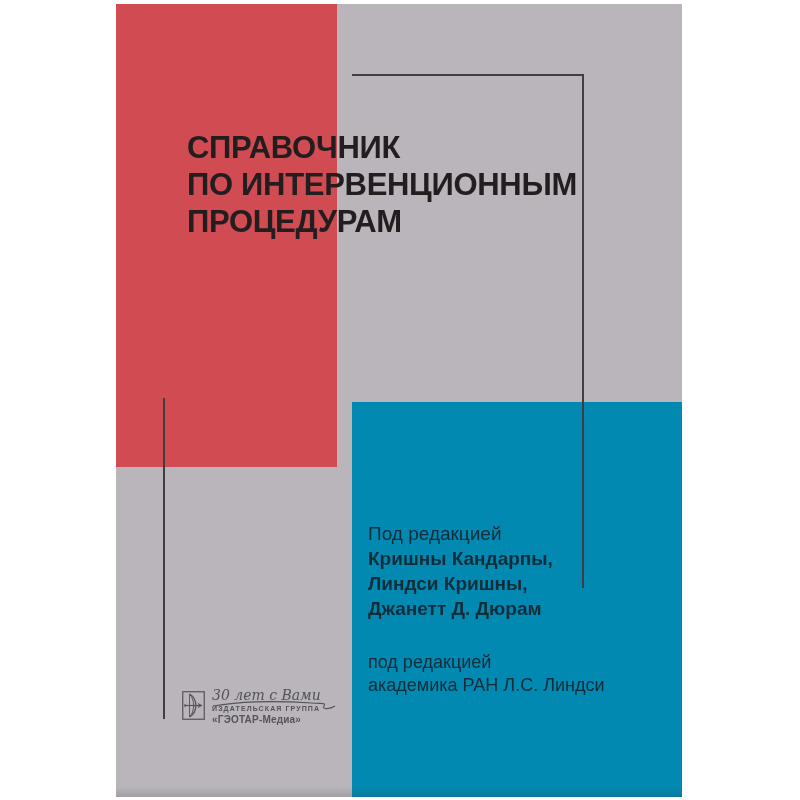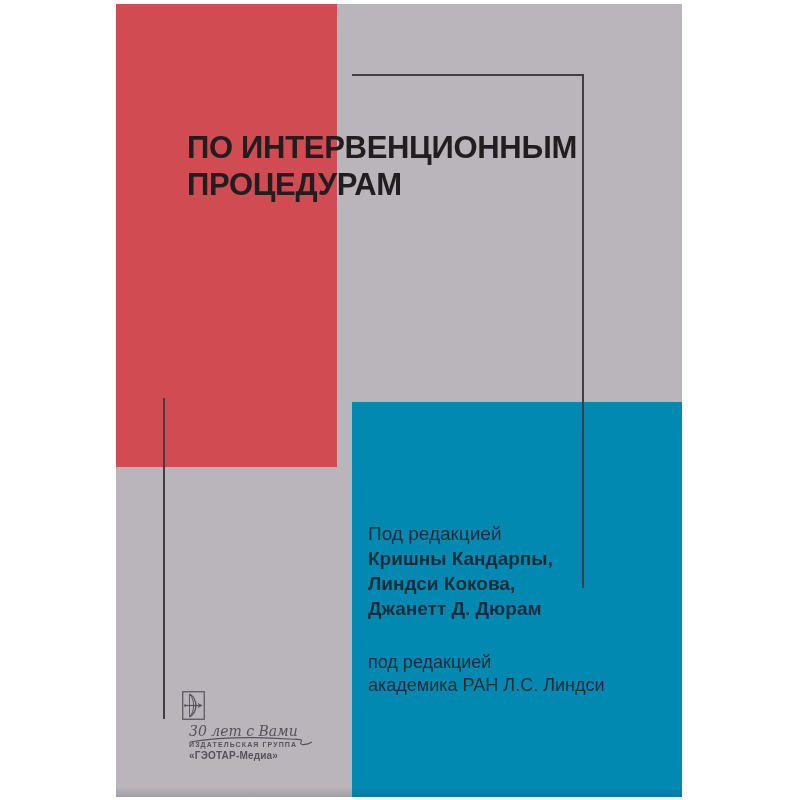--- a/index.html
+++ b/index.html
@@ -37,21 +37,20 @@
   .editors .ed-intro{font-weight:normal;}
   .editors .ed-name{font-weight:bold;}
   .translation{
     position:absolute;left:252px;top:647px;
     font-size:18px;line-height:23px;color:var(--blue-text,#122c39);
     white-space:nowrap;
   }
   .publisher{
     position:absolute;left:66px;top:684px;display:flex;align-items:flex-start;
     color:var(--logo-text,#56525a);
-    flex-direction:column;
   }
   .pub-icon{flex:0 0 auto;margin-top:3px;}
   .pub-text{margin-left:7px;position:relative;}
   .pub-anniv{
     font-family:"DejaVu Serif",serif;font-style:italic;
     font-size:14px;line-height:14px;white-space:nowrap;
   }
   .pub-flourish{position:absolute;left:0;top:11px;}
   .pub-group{
     font-size:7px;line-height:9px;font-weight:bold;letter-spacing:1.1px;
@@ -74,28 +73,29 @@
   <div class="cover">
 
     <div class="red-block"></div>
     <div class="blue-block"></div>
 
     <div class="frame-line line-top"></div>
     <div class="frame-line line-right"></div>
     <div class="frame-line line-left"></div>
 
     <h1 class="title">
+      <span class="tl">СПРАВОЧНИК</span>
       <span class="tl">ПО ИНТЕРВЕНЦИОННЫМ</span>
       <span class="tl">ПРОЦЕДУРАМ</span>
     </h1>
 
     <div class="editors">
       <div class="ed-intro">Под редакцией</div>
       <div class="ed-name">Кришны Кандарпы,</div>
-      <div class="ed-name">Линдси Кокова,</div>
+      <div class="ed-name">Линдси Кришны,</div>
       <div class="ed-name">Джанетт Д. Дюрам</div>
     </div>
 
     <div class="translation">
       <div>под редакцией</div>
       <div>академика РАН Л.С. Линдси</div>
     </div>
 
     <div class="publisher">
       <span class="pub-icon">

